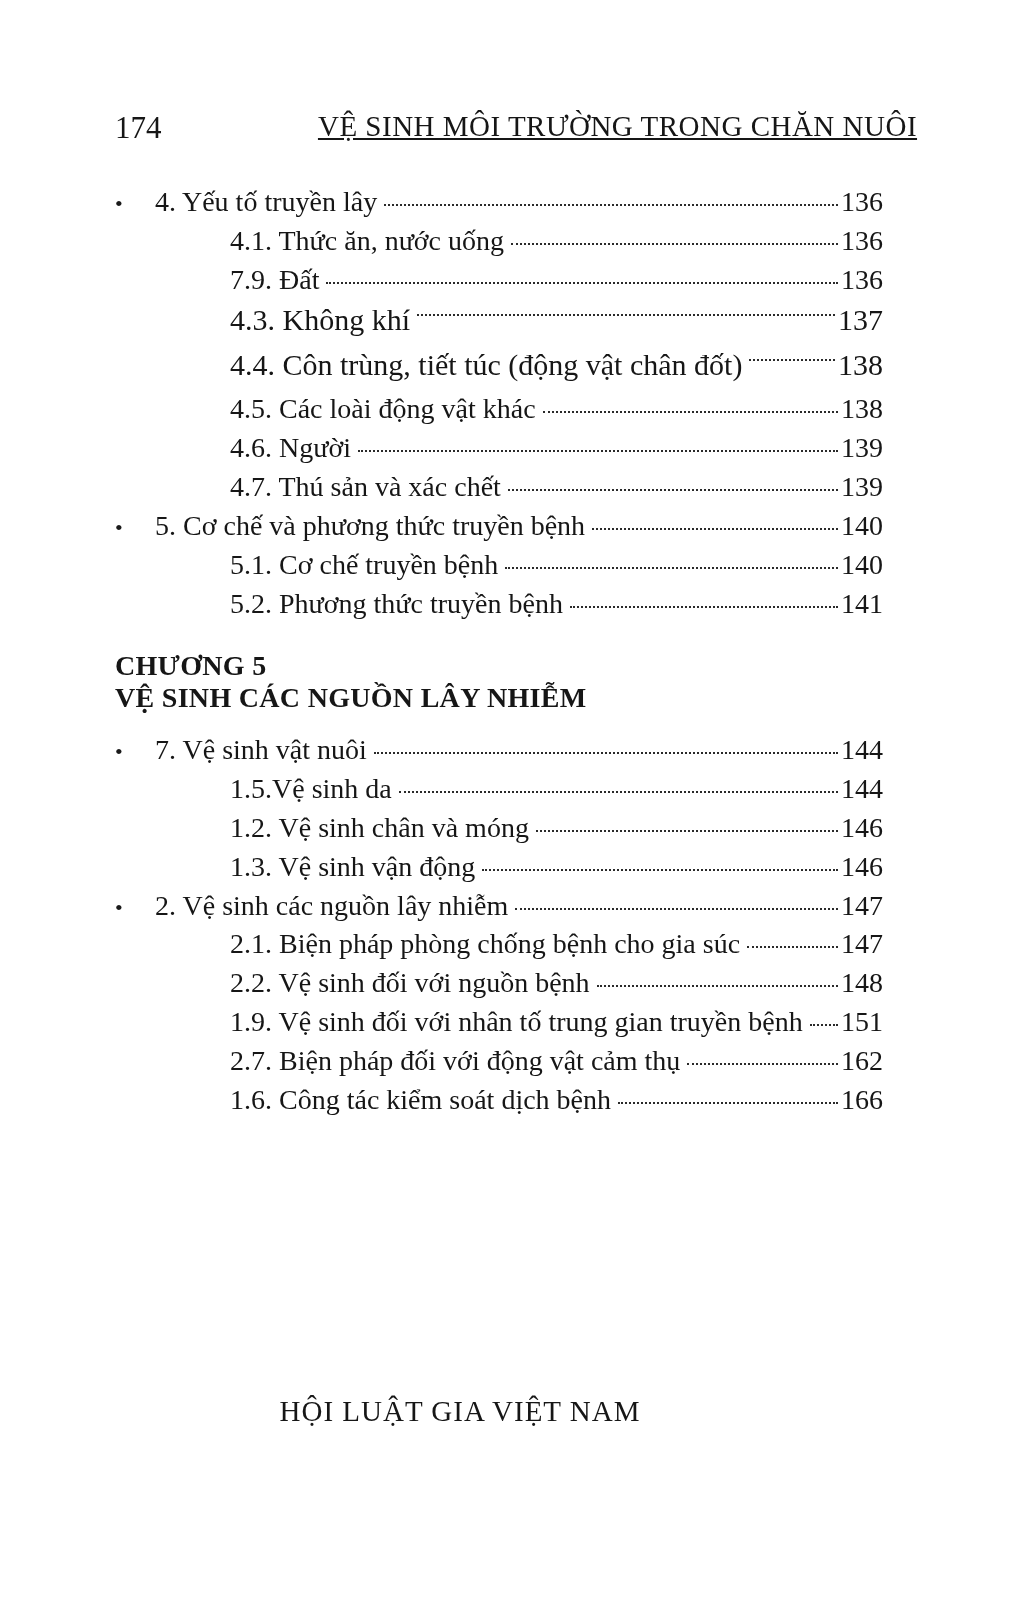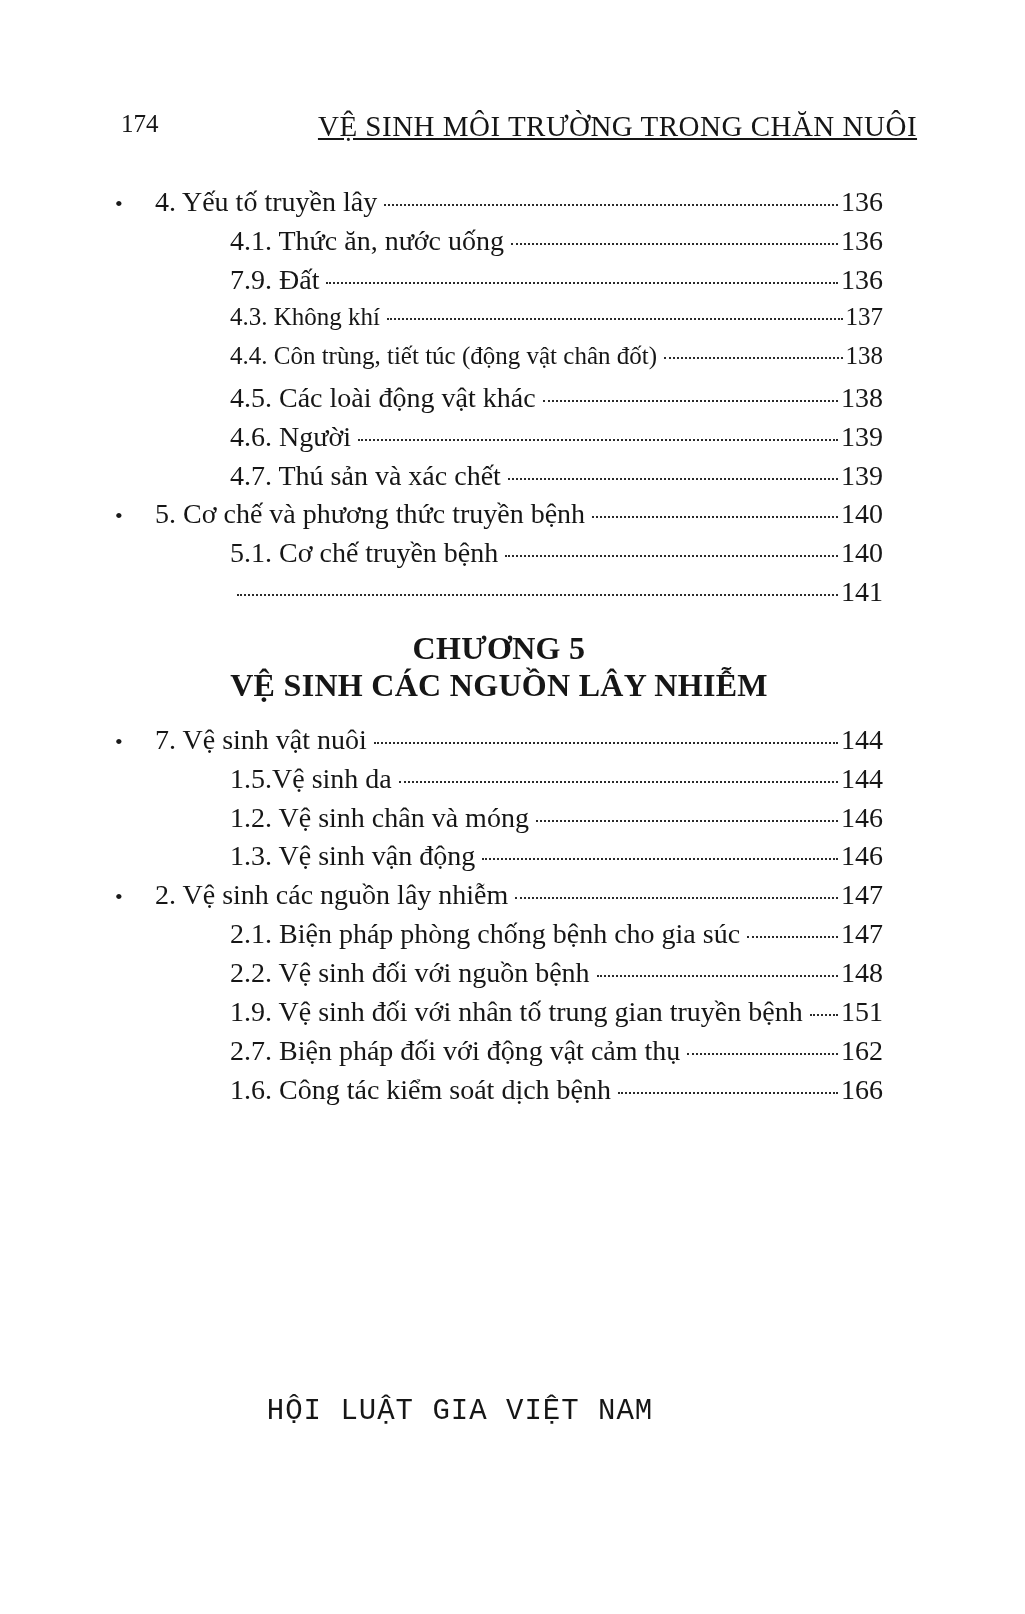--- a/index.html
+++ b/index.html
@@ -21,22 +21,21 @@
     position: absolute;
     top: 110px;
     left: 115px;
     right: 95px;
     height: 40px;
   }
   .page-number {
     position: absolute;
     left: 0;
     top: 0;
-    font-size: 25px;
-    margin-left: 6px;
+    font-size: 31px;
   }
   .running-head {
     position: absolute;
     left: 190px;
     right: 0;
     top: 0;
     text-align: center;
     font-size: 29px;
     letter-spacing: 0.5px;
     white-space: nowrap;
@@ -49,56 +48,55 @@
     width: 768px;
   }
   .toc-row {
     display: flex;
     align-items: baseline;
     font-size: 28px;
     line-height: 1.14;
     margin-bottom: 7px;
     white-space: nowrap;
   }
-  .toc-row.small { font-size: 25px; margin-bottom: 11px; }
+  .toc-row.small { font-size: 30px; margin-bottom: 11px; align-items: center; }
   .toc-row.lvl2 { padding-left: 115px; }
   .toc-row.lvl0 { padding-left: 0; }
   .toc-row.gap-before { margin-top: 34px; }
   .bullet {
     width: 40px;
     flex: 0 0 40px;
     font-size: 22px;
     color: #1a1a1a;
   }
   .toc-title { flex: 0 0 auto; }
   .leader {
     flex: 1 1 auto;
     border-bottom: 2.5px dotted #2a2a2a;
     margin: 0 3px 0 7px;
     transform: translateY(-5px);
     min-width: 20px;
   }
   .toc-page { flex: 0 0 auto; }
   .toc-heading {
-    text-align: center;
+    text-align: left;
     font-weight: bold;
-    font-size: 32px;
+    font-size: 28px;
     line-height: 1.15;
-    margin: 22px 0 20px 0;
+    margin: 30px 0 20px 0;
     letter-spacing: 0.3px;
   }
   .footer {
     position: absolute;
     top: 1395px;
     left: 0;
     width: 920px;
     text-align: center;
     font-size: 29px;
     letter-spacing: 1px;
-    font-family: Liberation Mono, monospace;
   }
 </style>
 </head>
 <body>
 
 <div class="page">
 
   <div class="header-row">
     <span class="page-number">174</span>
     <span class="running-head">VỆ SINH MÔI TRƯỜNG TRONG CHĂN NUÔI</span>
@@ -151,20 +149,21 @@
         <span class="toc-title">5. Cơ chế và phương thức truyền bệnh</span>
         <span class="leader"></span>
         <span class="toc-page">140</span>
       </div>
       <div class="toc-row lvl2">
         <span class="toc-title">5.1. Cơ chế truyền bệnh</span>
         <span class="leader"></span>
         <span class="toc-page">140</span>
       </div>
       <div class="toc-row lvl2">
+        <span class="toc-title">5.2. Phương thức truyền bệnh</span>
         <span class="leader"></span>
         <span class="toc-page">141</span>
       </div>
       <div class="toc-heading">
         <div>CHƯƠNG 5</div>
         <div>VỆ SINH CÁC NGUỒN LÂY NHIỄM</div>
       </div>
       <div class="toc-row lvl1">
         <span class="bullet">•</span>
         <span class="toc-title">7. Vệ sinh vật nuôi</span>

